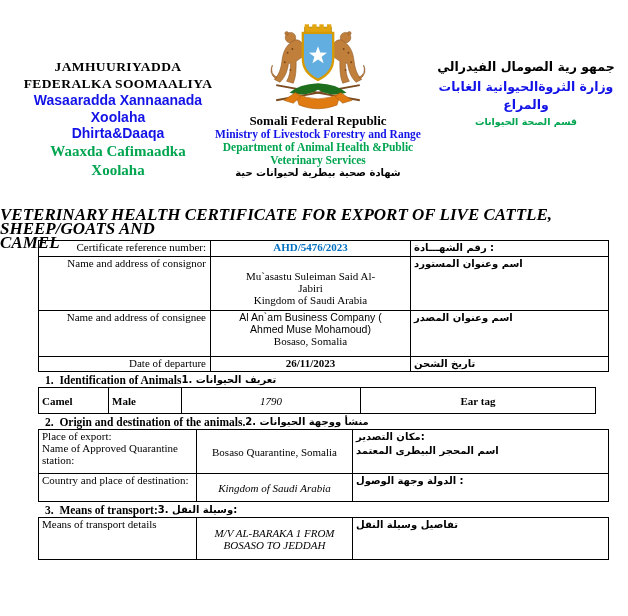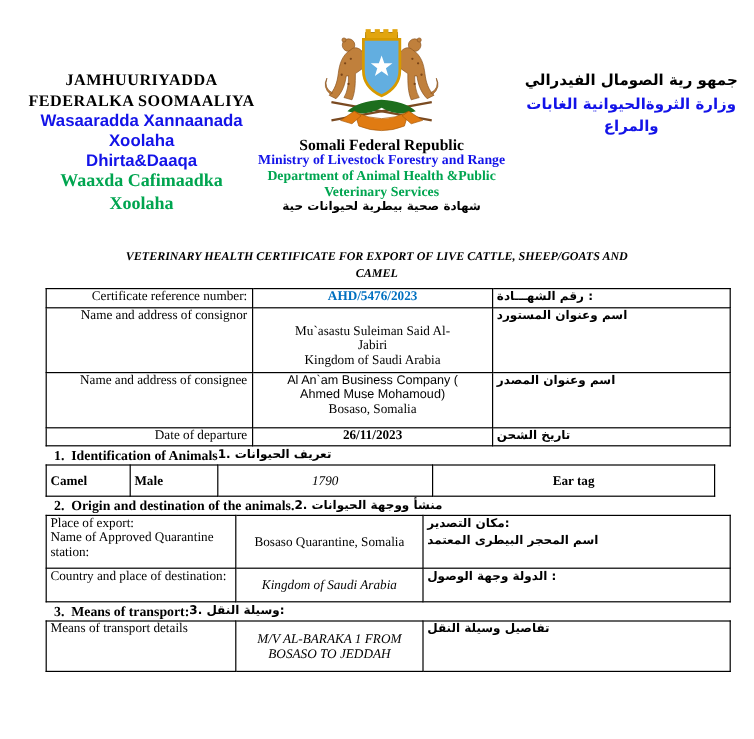--- a/index.html
+++ b/index.html
@@ -24,21 +24,21 @@
   .c-dept     { font-weight:bold; font-size:11.5px; line-height:13px; color:var(--green); }
   .c-cert     { font-weight:bold; font-size:10.5px; line-height:13px; font-family:"Liberation Sans", sans-serif; }
   .c-cert-ar  { font-weight:bold; font-size:10px;  line-height:12px; font-family:"DejaVu Sans", sans-serif; }
 
   .right-block { position:absolute; left:428px; top:56px; width:196px; text-align:center; font-family:"DejaVu Sans", sans-serif; }
   .ar-l1 { font-weight:bold; font-size:12.5px; line-height:22px; }
   .ar-l2 { font-weight:bold; font-size:12.5px; line-height:18px; color:var(--blue); }
   .ar-l4 { font-weight:bold; font-size:9.5px;  line-height:16px; color:var(--green); }
 
   
-  .doc-title { margin-top:5px; height:28px; text-align:center; font-weight:bold; font-style:italic; font-size:10px; line-height:14px; }
+  .doc-title { margin-top:5px; height:28px; text-align:left; font-weight:bold; font-style:italic; font-size:17px; line-height:14px; }
 
   
   table { border-collapse:collapse; table-layout:fixed; margin-left:38px; font-size:11px; }
   td { border:1px solid #000; padding:0 3px; vertical-align:top; overflow:hidden; }
   .t1 { margin-top:4px; width:570px; }
   .t2 { width:557px; }
   .t3, .t4 { width:570px; }
 
   .lbl-r { text-align:right; padding-right:4px; }
   .val-c { text-align:center; }
@@ -129,20 +129,21 @@
       <div class="c-ministry">Ministry of Livestock Forestry and Range</div>
       <div class="c-dept">Department of Animal Health &amp;Public</div>
       <div class="c-dept">Veterinary Services</div>
       <div class="c-cert-ar">شهادة صحية بيطرية لحيوانات حية</div>
     </div>
 
     <div class="right-block">
       <div class="ar-l1">جمهو رية الصومال الفيدرالي</div>
       <div class="ar-l2">وزارة الثروةالحيوانية الغابات</div>
       <div class="ar-l2">والمراع</div>
+      <div class="ar-l4">قسم الصحة الحيوانات</div>
     </div>
   </div>
 
   <div class="doc-title">
     <div>VETERINARY HEALTH CERTIFICATE FOR EXPORT OF LIVE CATTLE, SHEEP/GOATS AND</div>
     <div>CAMEL</div>
   </div>
 
   <table class="t1">
     <colgroup>

